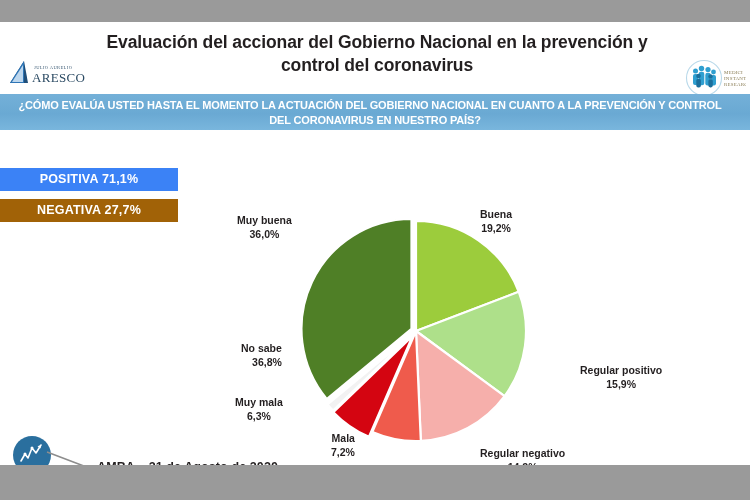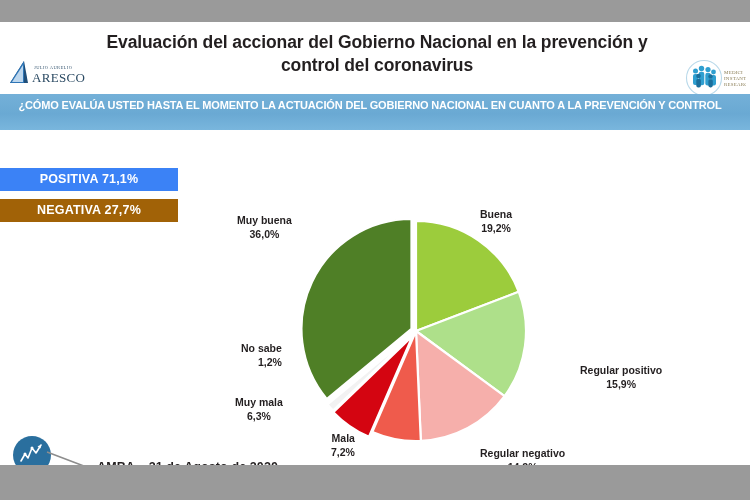--- a/index.html
+++ b/index.html
@@ -223,20 +223,21 @@
         </g>
         <text x="40" y="16" font-family="'Liberation Serif', serif" font-size="5" fill="#8a7d55" letter-spacing="0.2">MEDICI</text>
         <text x="40" y="22" font-family="'Liberation Serif', serif" font-size="5" fill="#8a7d55" letter-spacing="0.2">INSTANT</text>
         <text x="40" y="28" font-family="'Liberation Serif', serif" font-size="5" fill="#8a7d55" letter-spacing="0.2">RESEARCH</text>
       </svg>
     </div>
   </div>
 
   <div id="question-band">
     <span class="q-line q-line1">¿CÓMO EVALÚA USTED HASTA EL MOMENTO LA ACTUACIÓN DEL GOBIERNO NACIONAL EN CUANTO A LA PREVENCIÓN Y CONTROL</span>
+    <span class="q-line q-line2">DEL CORONAVIRUS EN NUESTRO PAÍS?</span>
   </div>
 
   <div class="pill" id="pill-pos">POSITIVA 71,1%</div>
   <div class="pill" id="pill-neg">NEGATIVA 27,7%</div>
 
   <div id="chart-area">
 
     <div id="pie-wrap">
       <svg id="pie-svg" width="252" height="226" viewBox="0 0 252 226">
         <g id="pie-group">
@@ -276,21 +277,21 @@
       <span class="lbl-val">7,2%</span>
     </div>
 
     <div class="pie-label" id="lbl-muymala">
       <span class="lbl-name">Muy mala</span>
       <span class="lbl-val">6,3%</span>
     </div>
 
     <div class="pie-label" id="lbl-nosabe">
       <span class="lbl-name">No sabe</span>
-      <span class="lbl-val">1,2%</span>
+      <span class="lbl-val">36,8%</span>
     </div>
   </div>
 
   <div id="footer">
     <div id="footer-circle">
       <svg width="38" height="38" viewBox="0 0 38 38">
         <polyline points="8,25 12,18 15,22 19,12 23,17 28,9" fill="none" stroke="#ffffff" stroke-width="1.6" stroke-linecap="round" stroke-linejoin="round"></polyline>
         <polygon points="28,9 24.5,10.2 27.6,12.6" fill="#ffffff"></polygon>
         <circle cx="12" cy="18" r="1.5" fill="#ffffff"></circle>
         <circle cx="19" cy="12" r="1.5" fill="#ffffff"></circle>

